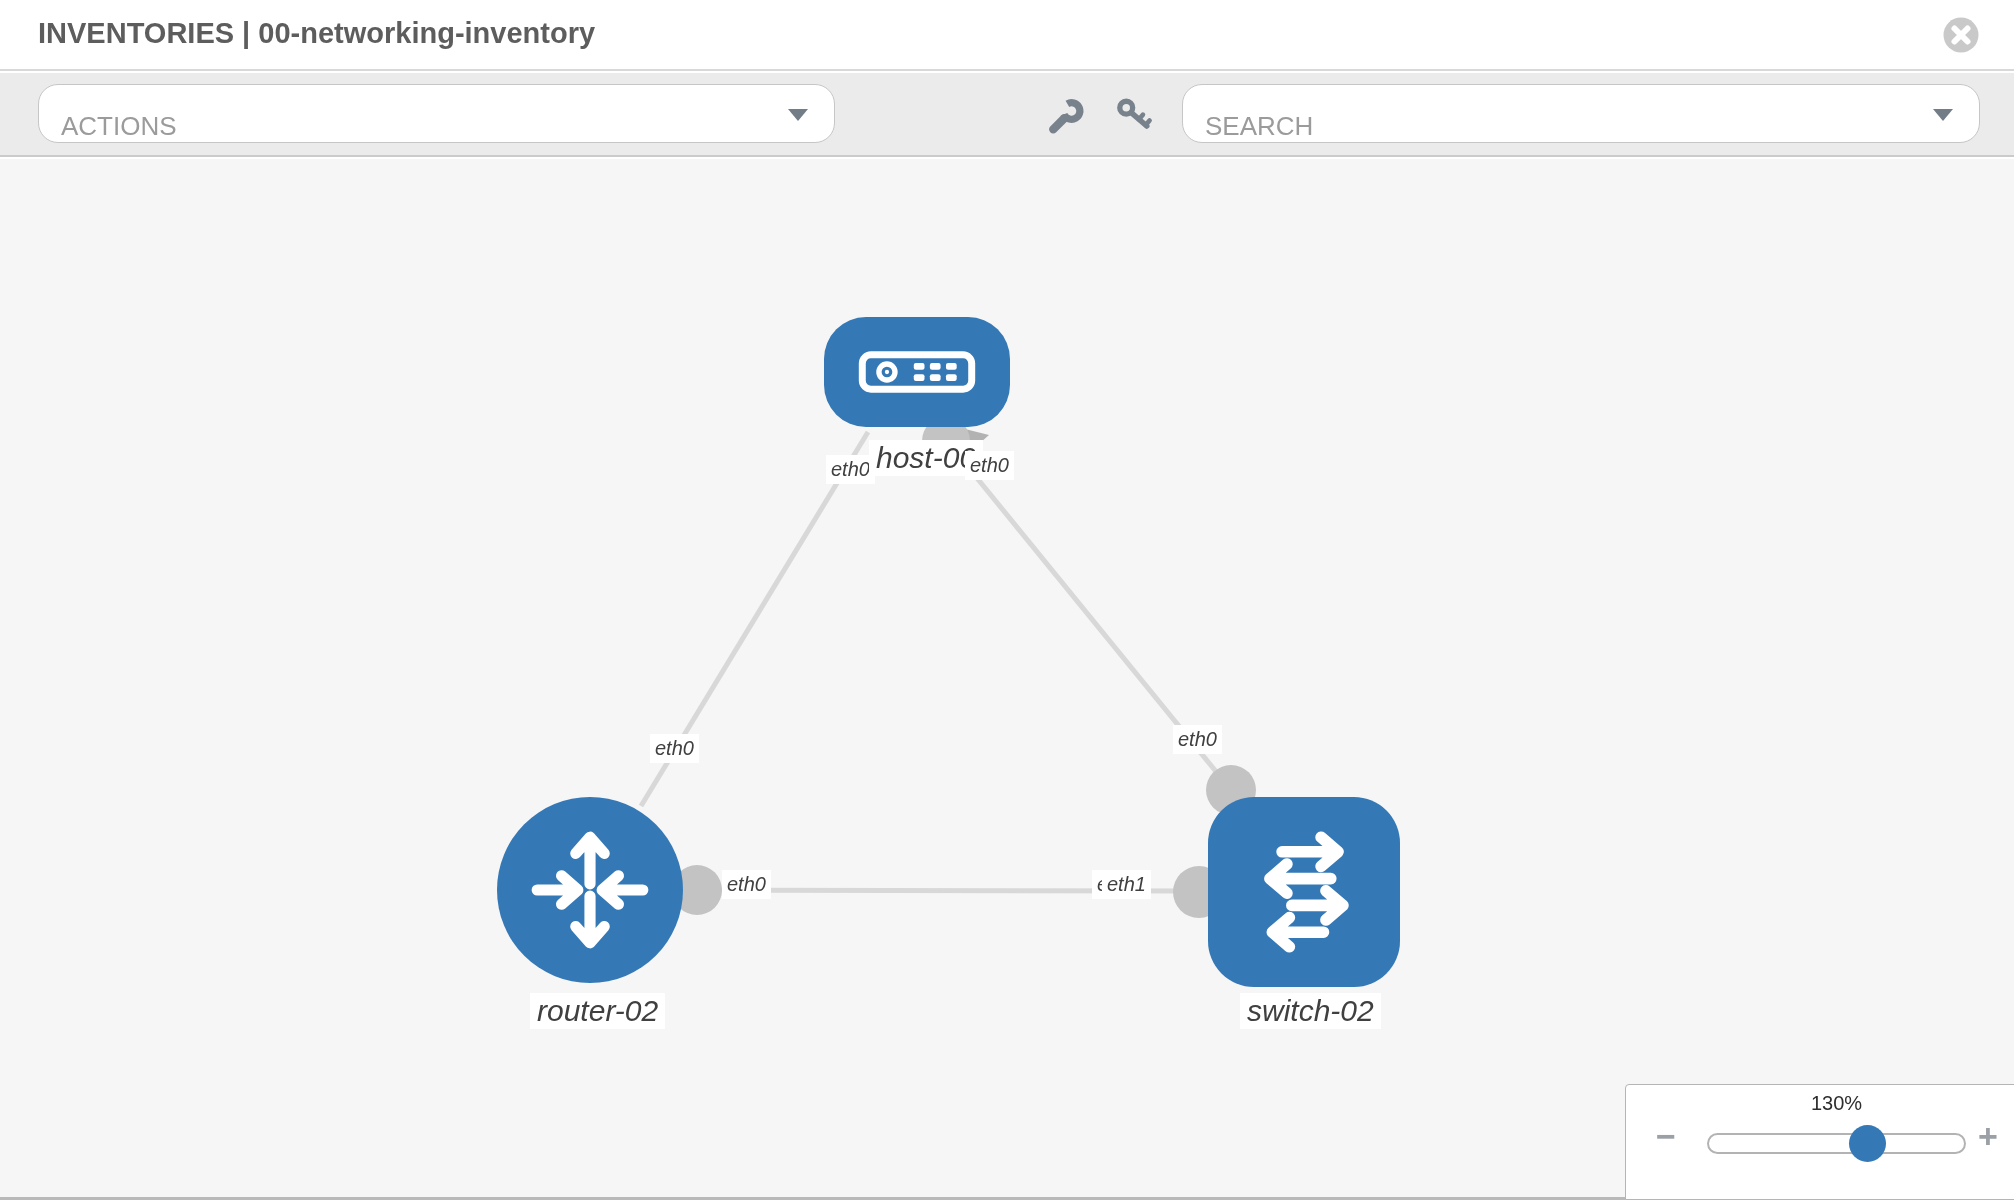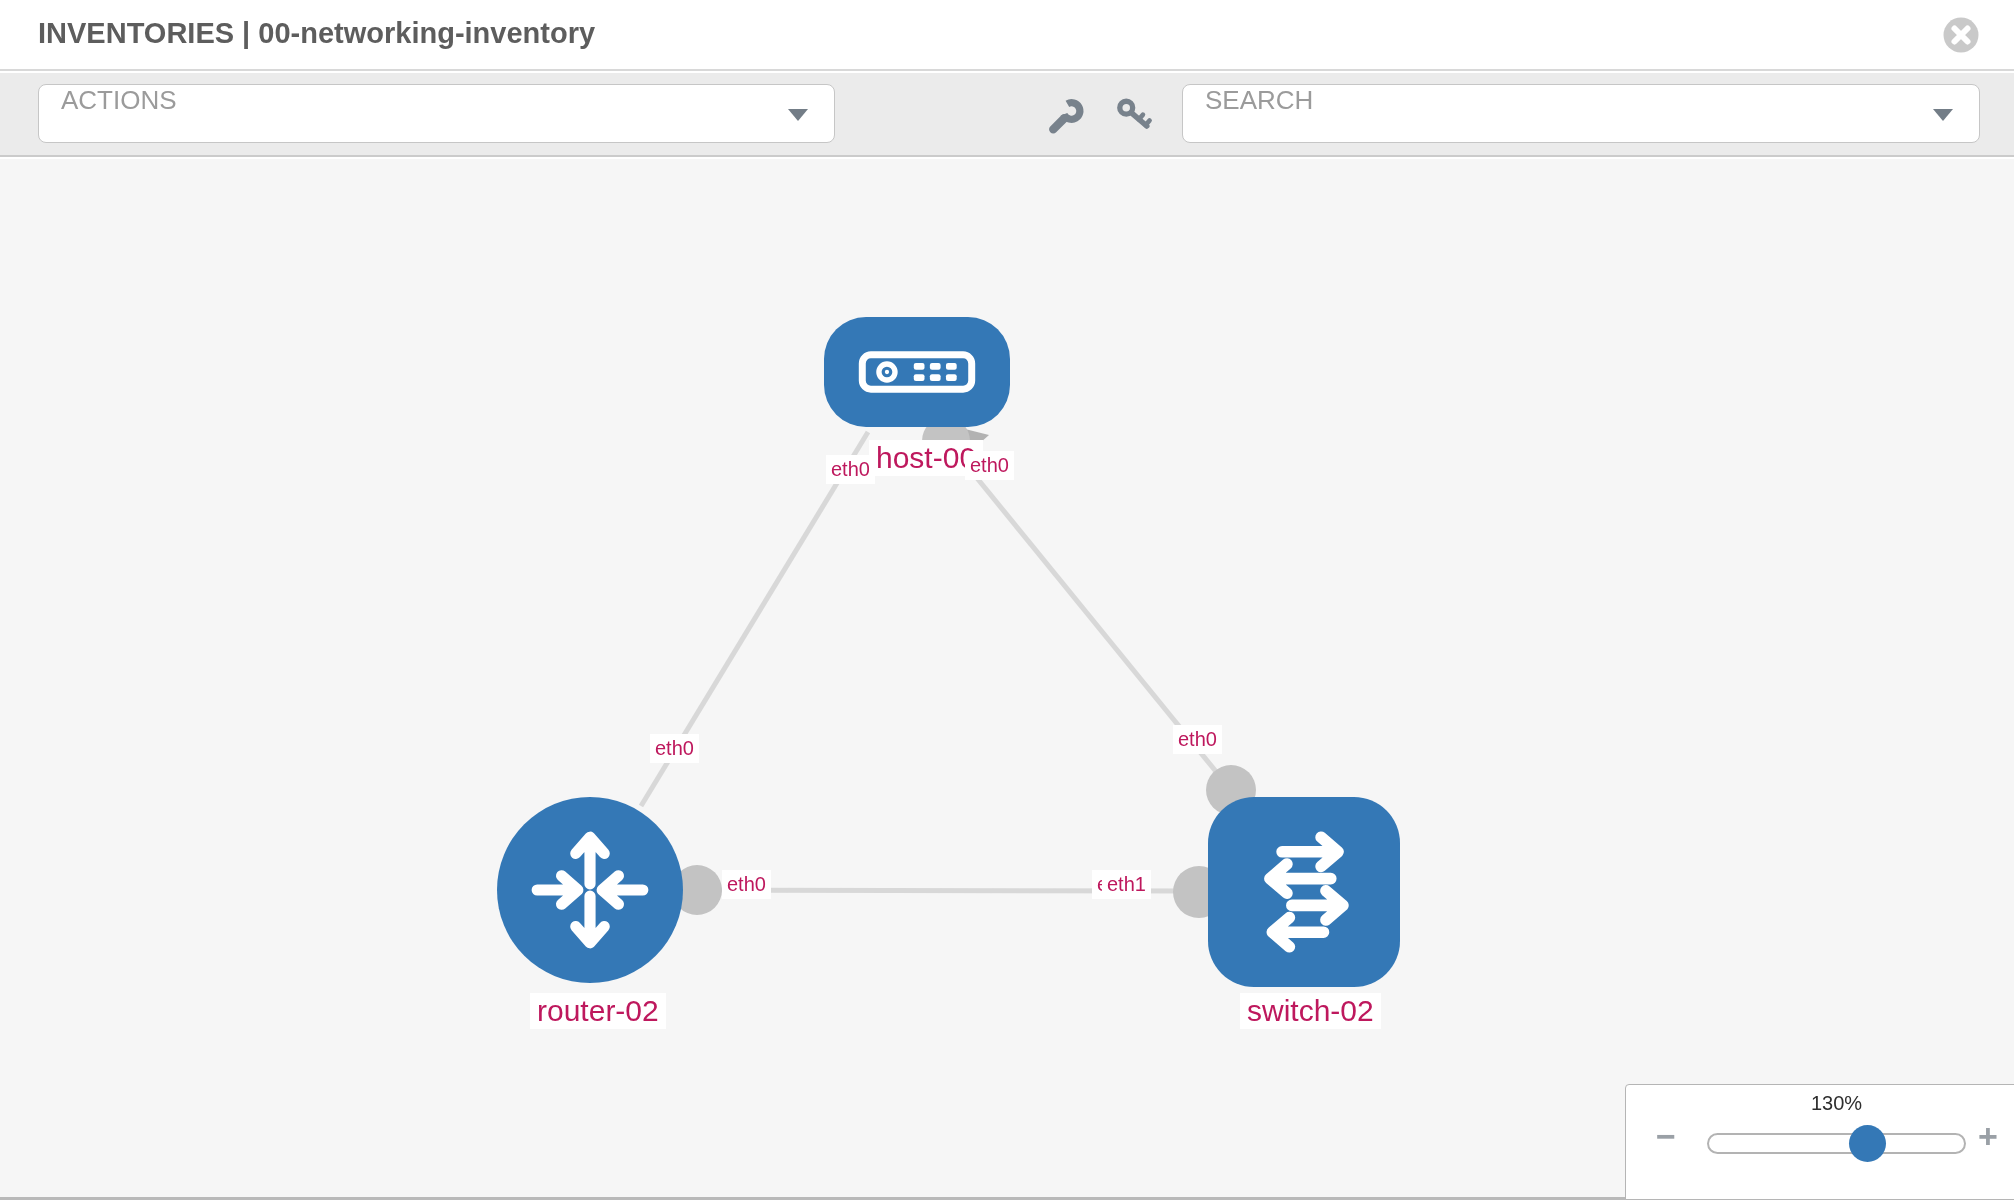--- a/index.html
+++ b/index.html
@@ -11,22 +11,22 @@
   .header { position:absolute; left:0; top:0; width:2014px; height:71px;
             background:#ffffff; border-bottom:2px solid #d8d8d8; }
   .title { position:absolute; left:38px; top:17px; font-size:29px; font-weight:bold;
            color:#5d5d5d; letter-spacing:0px; }
   .close-btn { position:absolute; left:1942px; top:16px; width:38px; height:38px; cursor:pointer; }
 
   
   .toolbar { position:absolute; left:0; top:73px; width:2014px; height:84px;
              background:#ebebeb; border-bottom:2px solid #cbcbcb; }
   .select-box { position:absolute; top:11px; height:59px; background:#fff;
-                border:1px solid #c6c6c6; border-radius:8px; display:flex;
-                align-items:flex-start; padding:0 22px; }
+                border:1px solid #c6c6c6; border-radius:20px; display:flex;
+                align-items:flex-end; padding:0 22px; }
   .select-box .label-text { font-size:26px; color:#9b9b9b; }
   .caret { position:absolute; right:26px; top:24px; width:0; height:0;
            border-left:10px solid transparent; border-right:10px solid transparent;
            border-top:12px solid #737d87; }
   .actions-box { left:38px; width:797px; }
   .search-box  { left:1182px; width:798px; }
   .search-box input { border:none; outline:none; font-size:26px; color:#4d7c0f;
                       width:680px; background:transparent;
                       font-family:"Liberation Sans", sans-serif; }
   .search-box input::placeholder { color:#9b9b9b; opacity:1; }
@@ -37,21 +37,21 @@
   .canvas { position:absolute; left:0; top:159px; width:2014px; height:1041px;
             background:#f6f6f6; border-bottom:3px solid #b9b9b9; }
   .net-svg { position:absolute; left:0; top:0; width:2014px; height:1200px; }
 
   .node { position:absolute; background:#3478b6; display:flex;
           align-items:center; justify-content:center; cursor:pointer; }
   .node-host   { left:824px; top:317px; width:186px; height:110px; border-radius:42px; }
   .node-router { left:497px; top:797px; width:186px; height:186px; border-radius:50%; }
   .node-switch { left:1208px; top:797px; width:192px; height:190px; border-radius:46px; }
 
-  .chip { position:absolute; background:#ffffff; color:#be185d; white-space:nowrap; }
+  .chip { position:absolute; background:#ffffff; color:#404040; white-space:nowrap;font-style:italic; }
   .node-chip { font-size:30px; padding:1px 7px; }
   .iface-chip { font-size:20px; padding:3px 5px; }
   .chip-host-label   { left:869px;  top:440px; }
   .chip-router-label { left:530px;  top:993px; }
   .chip-switch-label { left:1240px; top:993px; }
   .chip-host-left    { left:826px;  top:455px; }
   .chip-host-right   { left:965px;  top:451px; }
   .chip-router-top   { left:650px;  top:734px; }
   .chip-router-right { left:722px;  top:870px; }
   .chip-switch-top   { left:1173px; top:725px; }

